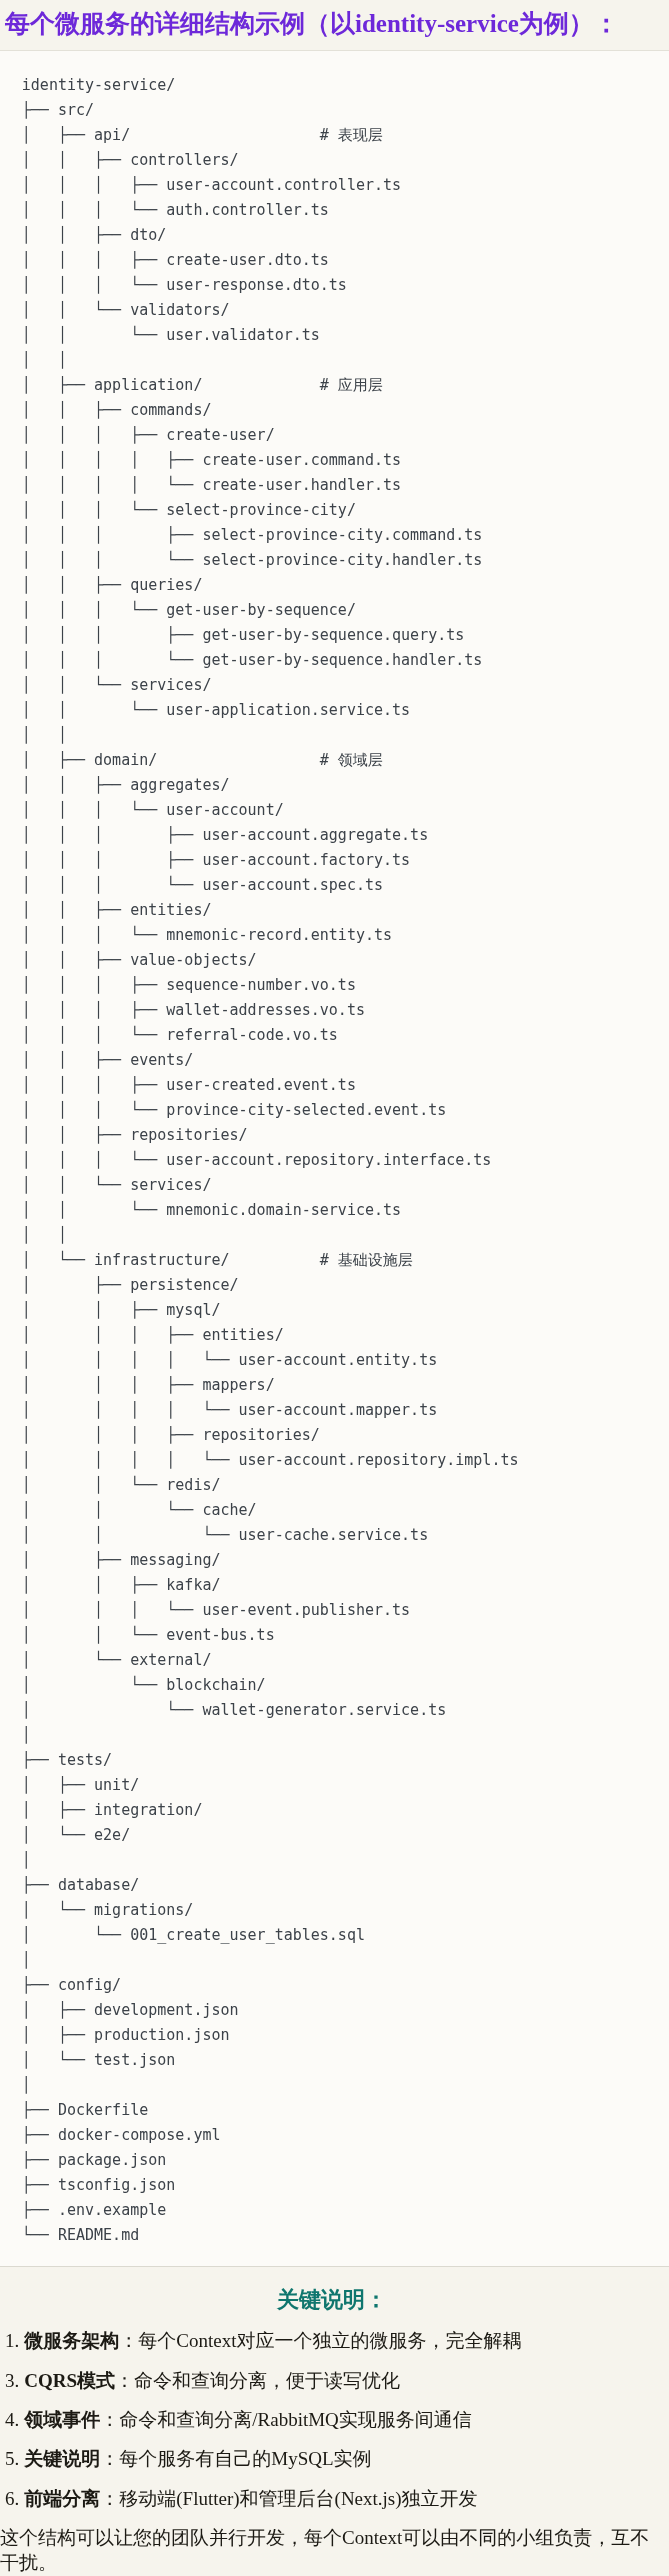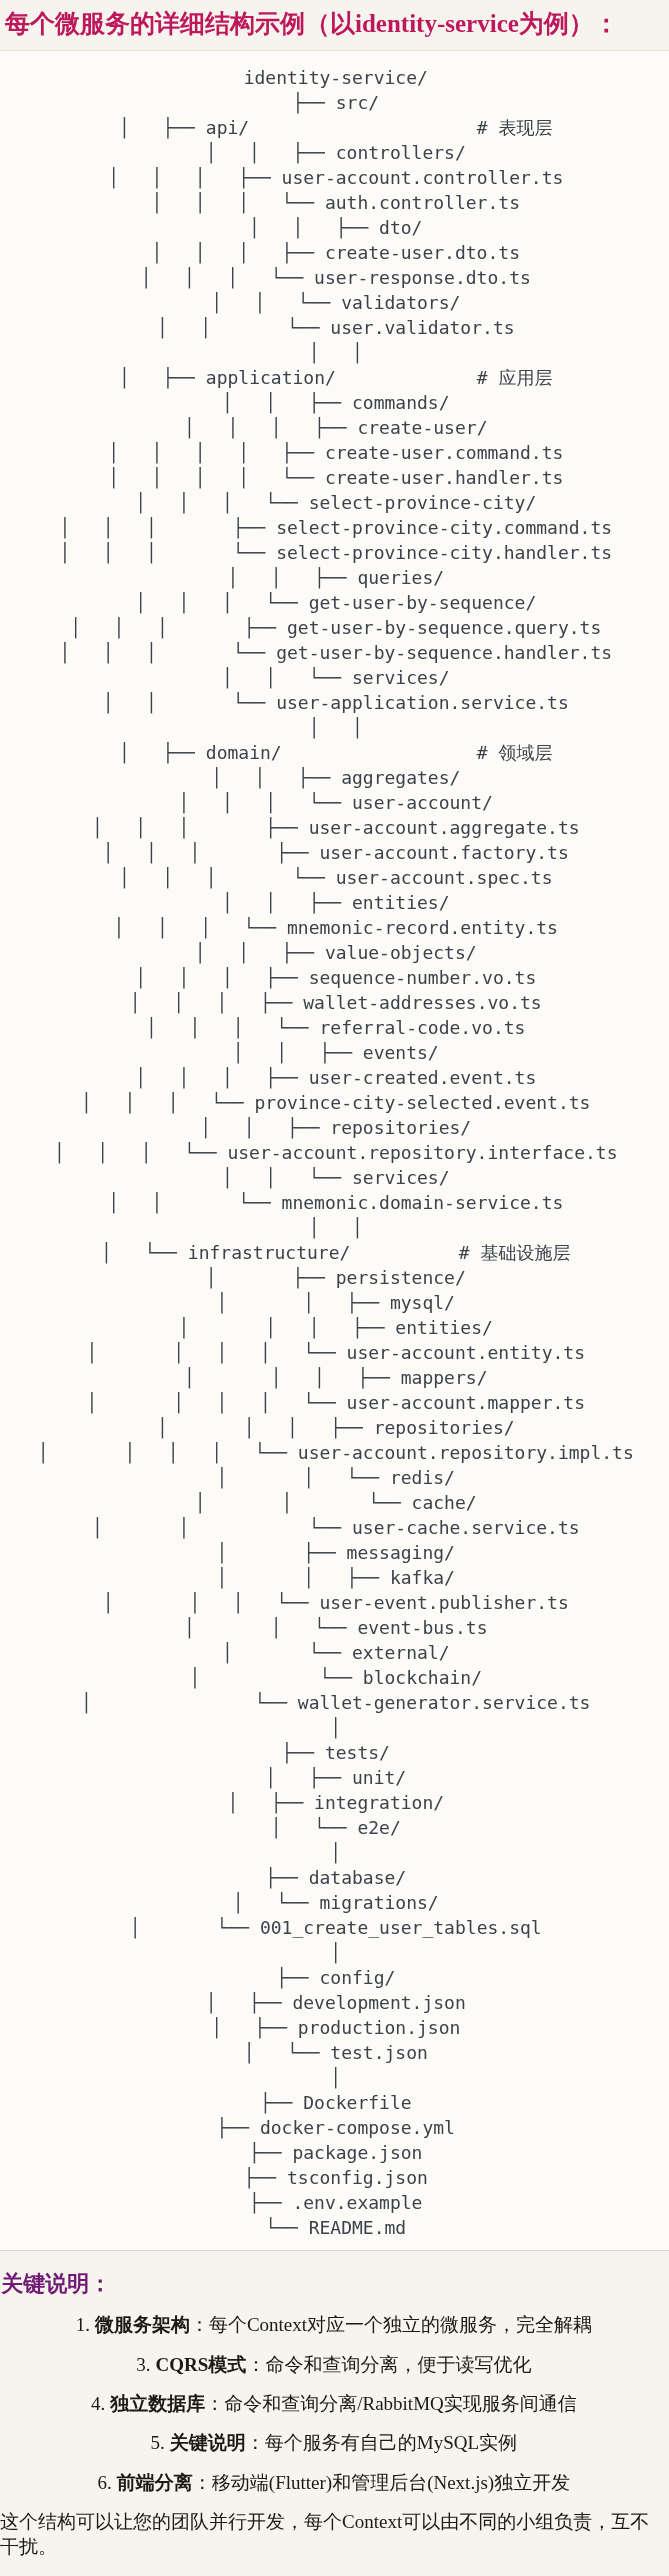--- a/index.html
+++ b/index.html
@@ -10,58 +10,57 @@
     color: #1c1a14;
     font-family: "Liberation Serif", "DejaVu Serif", serif;
     box-sizing: border-box;
   }
   .doc-title {
     margin: 0;
     padding: 7.5px 6.3px 11.3px 5px;
     font-size: 25px;
     line-height: 1.25;
     font-weight: 700;
-    color: #be185d;
+    color: #6d28d9;
     font-family: "Liberation Serif", "DejaVu Serif", serif;
   }
   .code-block {
     background: #fcfbf8;
     border-top: 0.6px solid #e3e1d8;
     border-bottom: 0.6px solid #dbd9d0;
     padding: 13.8px 11.3px 10px 13.8px;
     overflow: hidden;
   }
   .tree {
-    margin: 0;
+    margin: 8px;
     font-family: "DejaVu Sans Mono", "Liberation Mono", monospace;
-    font-size: 18px;
+    font-size: 15px;
     line-height: 25px;
     color: #3c4249;
     white-space: pre;
-    text-align: center;
   }
   .notes { margin: 19px 6.3px 0 0; }
   .notes-heading {
     margin: 0 0 0 1.3px;
     font-size: 22px;
     font-weight: 700;
-    color: #701a75;
+    color: #0f766e;
     line-height: 28px;
+    text-align: center;
   }
   .notes-list {
     list-style: none;
     margin: 0;
     padding: 0 0 0 5px;
   }
   .note-item {
     margin-top: 14.4px;
     font-size: 19px;
     line-height: 25px;
     color: #1c1a14;
-    text-align: center;
   }
   .note-item .num { margin-right: 5px; }
   .note-item .term { font-weight: 700; }
   .notes-footer {
     margin: 13.8px 0 0 0;
     font-size: 19px;
     line-height: 25px;
     color: #1c1a14;
   }
 </style>
@@ -161,21 +160,21 @@
 ├── .env.example
 └── README.md</pre>
   </div>
 
   <section class="notes">
     <h2 class="notes-heading">关键说明：</h2>
 
     <ol class="notes-list">
       <li class="note-item"><span class="num">1.</span><strong class="term">微服务架构</strong><span class="desc">：每个Context对应一个独立的微服务，完全解耦</span></li>
       <li class="note-item"><span class="num">3.</span><strong class="term">CQRS模式</strong><span class="desc">：命令和查询分离，便于读写优化</span></li>
-      <li class="note-item"><span class="num">4.</span><strong class="term">独立数据库</strong><span class="desc">：命令和查询分离/RabbitMQ实现服务间通信</span></li>
+      <li class="note-item"><span class="num">4.</span><strong class="term">领域事件</strong><span class="desc">：命令和查询分离/RabbitMQ实现服务间通信</span></li>
       <li class="note-item"><span class="num">5.</span><strong class="term">关键说明</strong><span class="desc">：每个服务有自己的MySQL实例</span></li>
       <li class="note-item"><span class="num">6.</span><strong class="term">前端分离</strong><span class="desc">：移动端(Flutter)和管理后台(Next.js)独立开发</span></li>
     </ol>
 
     <p class="notes-footer">这个结构可以让您的团队并行开发，每个Context可以由不同的小组负责，互不干扰。</p>
   </section>
 
 </div>
 
 

